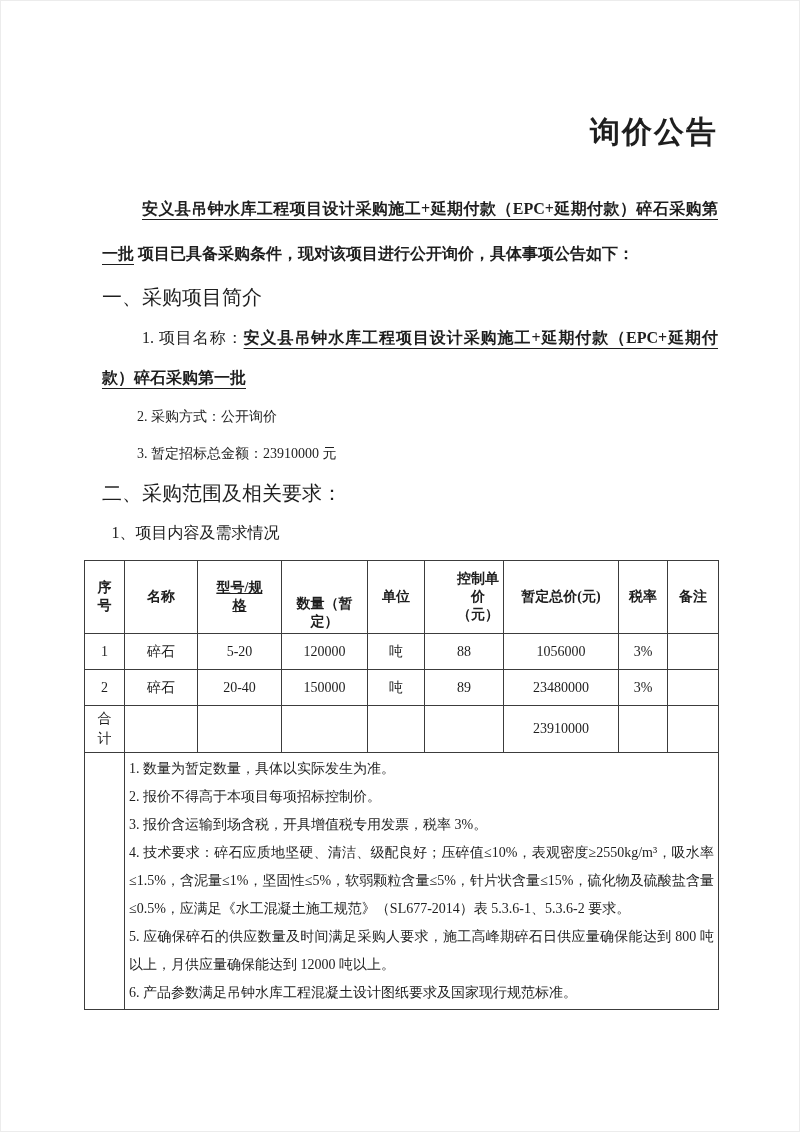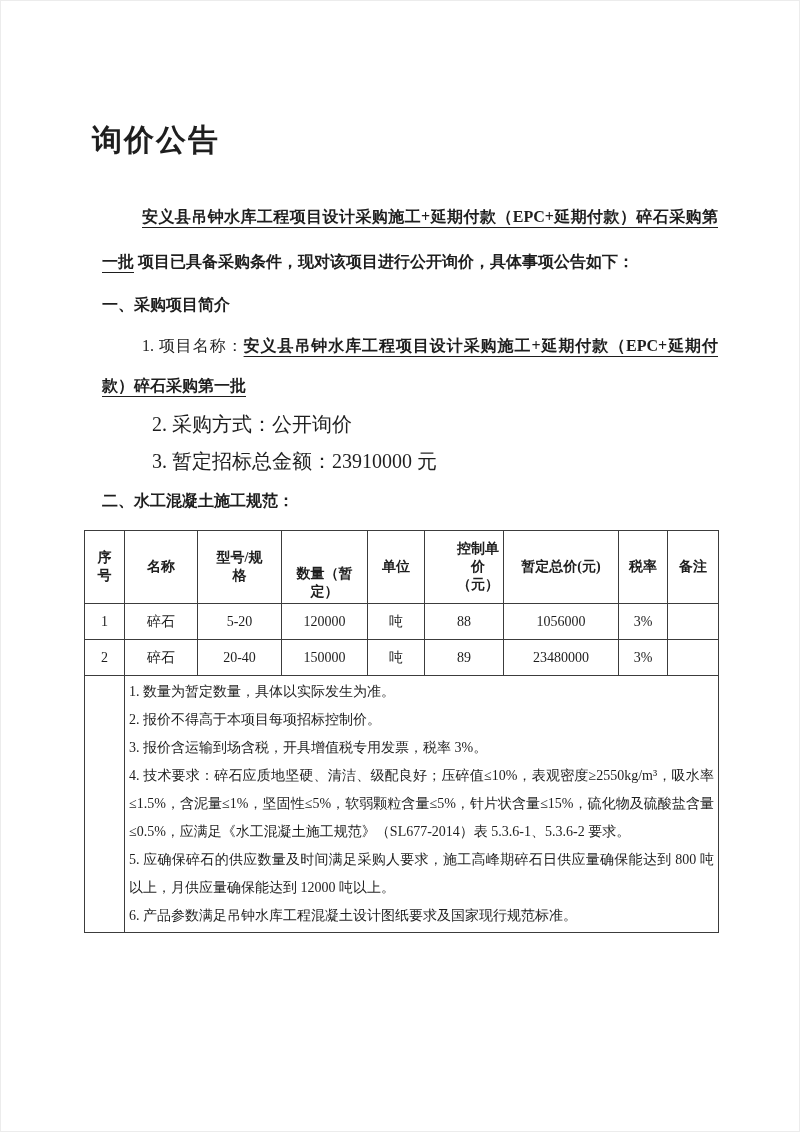--- a/index.html
+++ b/index.html
@@ -7,55 +7,55 @@
     width:800px; height:1132px;
     background:#ffffff;
     font-family:"Liberation Serif","DejaVu Serif",serif;
     color:#1e1e1e;
     box-shadow: inset 0 0 0 1px #ececec;
     overflow:hidden;
   }
   .page { width:800px; height:1132px; box-sizing:border-box; padding:112px 82px 0 84px; }
 
   .doc-title {
-    margin:8px; font-size:30px; font-weight:bold; text-align:left;
+    margin:0; font-size:30px; font-weight:bold; text-align:right;
     letter-spacing:2px; line-height:40px;
   }
 
   .intro {
     margin:34px 0 0 18px; font-size:16px; font-weight:bold;
     line-height:45px; text-indent:2.5em; text-align:justify;
   }
   .u {
     text-decoration:underline;
     text-decoration-thickness:1px;
     text-underline-offset:5px;
   }
 
-  .h2 { margin:0 0 0 18px; font-size:16px; font-weight:bold; line-height:42px; text-indent:0; }
+  .h2 { margin:0 0 0 18px; font-size:20px; font-weight:normal; line-height:42px; text-indent:0; }
   .item { margin:0 0 0 18px; font-size:16px; font-weight:normal; line-height:40px; text-indent:2.5em; text-align:justify; }
-  .item-plain { margin:0 0 0 18px; font-size:20px; line-height:37px; text-indent:2.5em; }
+  .item-plain { margin:0 0 0 18px; font-size:14px; line-height:37px; text-indent:2.5em; }
   .sub-h { margin:0 0 0 18px; font-size:16px; line-height:38px; text-indent:0.6em; }
   .item-value { font-weight:bold; }
 
   table.req {
     width:634px; margin-top:8px; border-collapse:collapse; table-layout:fixed;
     font-size:14px;
   }
   table.req th, table.req td {
     border:1px solid #3c3c3c; text-align:center; vertical-align:middle;
     padding:2px 4px; word-break:break-all;
   }
   table.req thead th { font-weight:bold; height:62px; }
   tr.data-row td { height:31px; }
   tr.total-row td { height:42px; }
 
   .bk { display:inline-block; word-break:break-all; }
   .w-seq { width:1.1em; }
-  .w-model { max-width:3.7em; }
+  .w-model { max-width:3.7em;text-decoration:underline; }
   .w-qty { max-width:4.05em;margin-top:32px; }
   .w-price { max-width:4.05em;margin-left:28px; }
   .stack { display:inline-block; width:1.1em; word-break:break-all; line-height:1.45; }
 
   td.notes-cell { text-align:left; vertical-align:top; padding:5px 12px 4px 10px;margin-top:16px; }
   td.notes-cell p { margin:0; font-size:14px; line-height:28px; text-align:justify; }
 </style>
 </head>
 <body>
 
@@ -65,21 +65,22 @@
 
   <p class="intro"><span class="u">安义县吊钟水库工程项目设计采购施工+延期付款（EPC+延期付款）碎石采购第一批</span><span> 项目已具备采购条件，现对该项目进行公开询价，具体事项公告如下：</span></p>
 
   <h2 class="h2">一、采购项目简介</h2>
 
   <p class="item"><span>1. 项目名称：</span><span class="u item-value">安义县吊钟水库工程项目设计采购施工+延期付款（EPC+延期付款）碎石采购第一批</span></p>
 
   <p class="item-plain">2. 采购方式：公开询价</p>
   <p class="item-plain">3. 暂定招标总金额：23910000 元</p>
 
-  <h2 class="h2">二、水工混凝土施工规范：</h2>
+  <h2 class="h2">二、采购范围及相关要求：</h2>
+  <p class="sub-h">1、项目内容及需求情况</p>
 
   <table class="req">
     <colgroup>
       <col style="width:40px">
         <col style="width:73px">
         <col style="width:84px">
       <col style="width:86px">
         <col style="width:57px">
         <col style="width:79px">
       <col style="width:115px">
@@ -115,20 +116,31 @@
         <td>2</td>
         <td>碎石</td>
         <td>20-40</td>
         <td>150000</td>
         <td>吨</td>
         <td>89</td>
         <td>23480000</td>
         <td>3%</td>
         <td></td>
       </tr>
+      <tr class="total-row">
+        <td><span class="stack">合计</span></td>
+        <td></td>
+        <td></td>
+        <td></td>
+        <td></td>
+        <td></td>
+        <td>23910000</td>
+        <td></td>
+        <td></td>
+      </tr>
       <tr>
         <td></td>
         <td class="notes-cell" colspan="8">
           <p>1. 数量为暂定数量，具体以实际发生为准。</p>
           <p>2. 报价不得高于本项目每项招标控制价。</p>
           <p>3. 报价含运输到场含税，开具增值税专用发票，税率 3%。</p>
           <p>4. 技术要求：碎石应质地坚硬、清洁、级配良好；压碎值≤10%，表观密度≥2550kg/m³，吸水率≤1.5%，含泥量≤1%，坚固性≤5%，软弱颗粒含量≤5%，针片状含量≤15%，硫化物及硫酸盐含量≤0.5%，应满足《水工混凝土施工规范》（SL677-2014）表 5.3.6-1、5.3.6-2 要求。</p>
           <p>5. 应确保碎石的供应数量及时间满足采购人要求，施工高峰期碎石日供应量确保能达到 800 吨以上，月供应量确保能达到 12000 吨以上。</p>
           <p>6. 产品参数满足吊钟水库工程混凝土设计图纸要求及国家现行规范标准。</p>
         </td>

